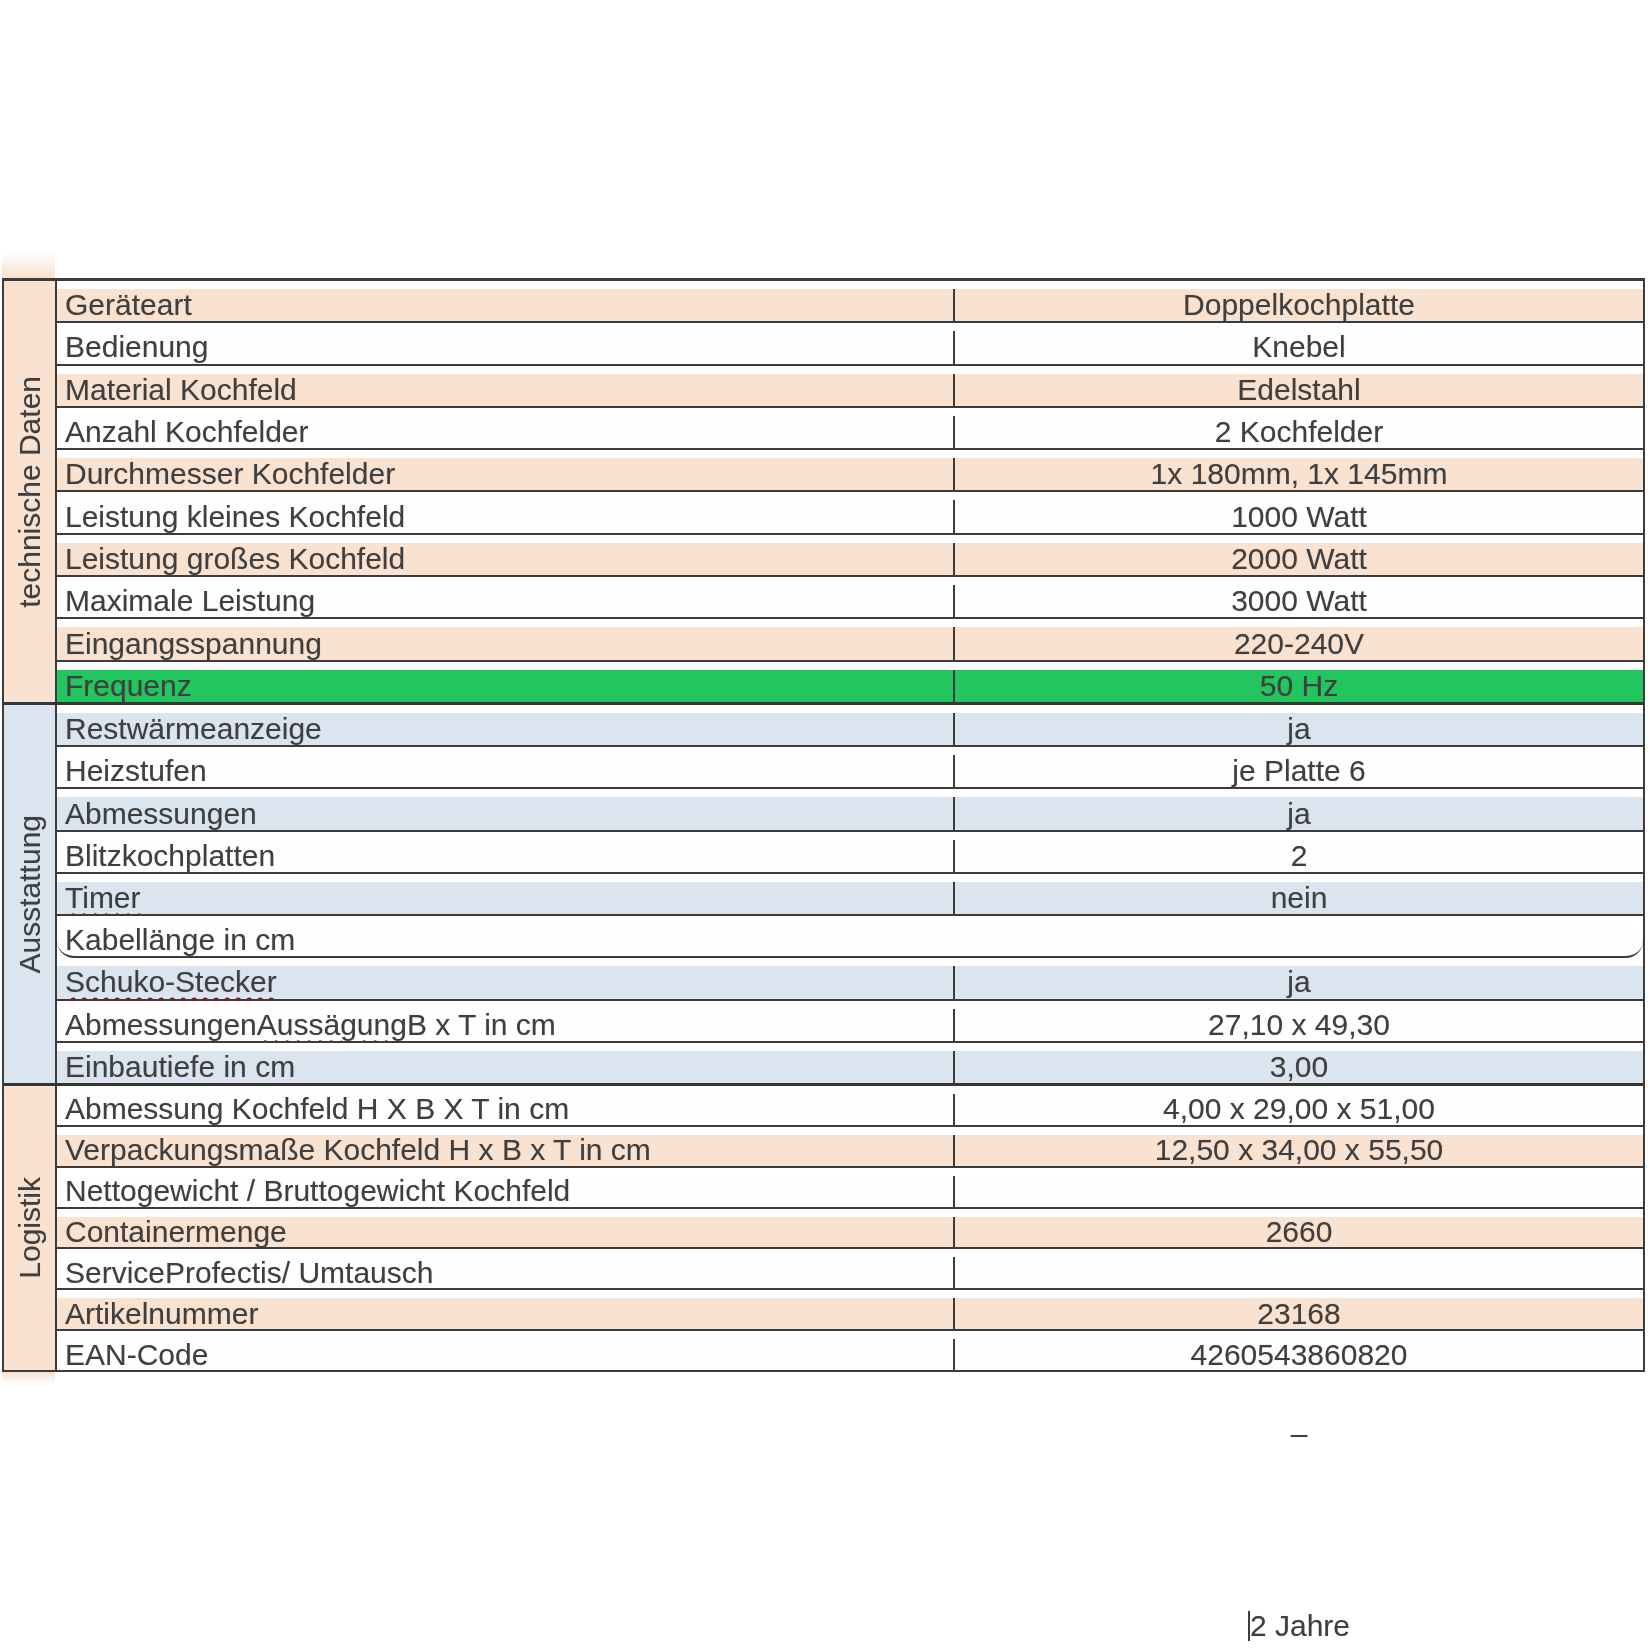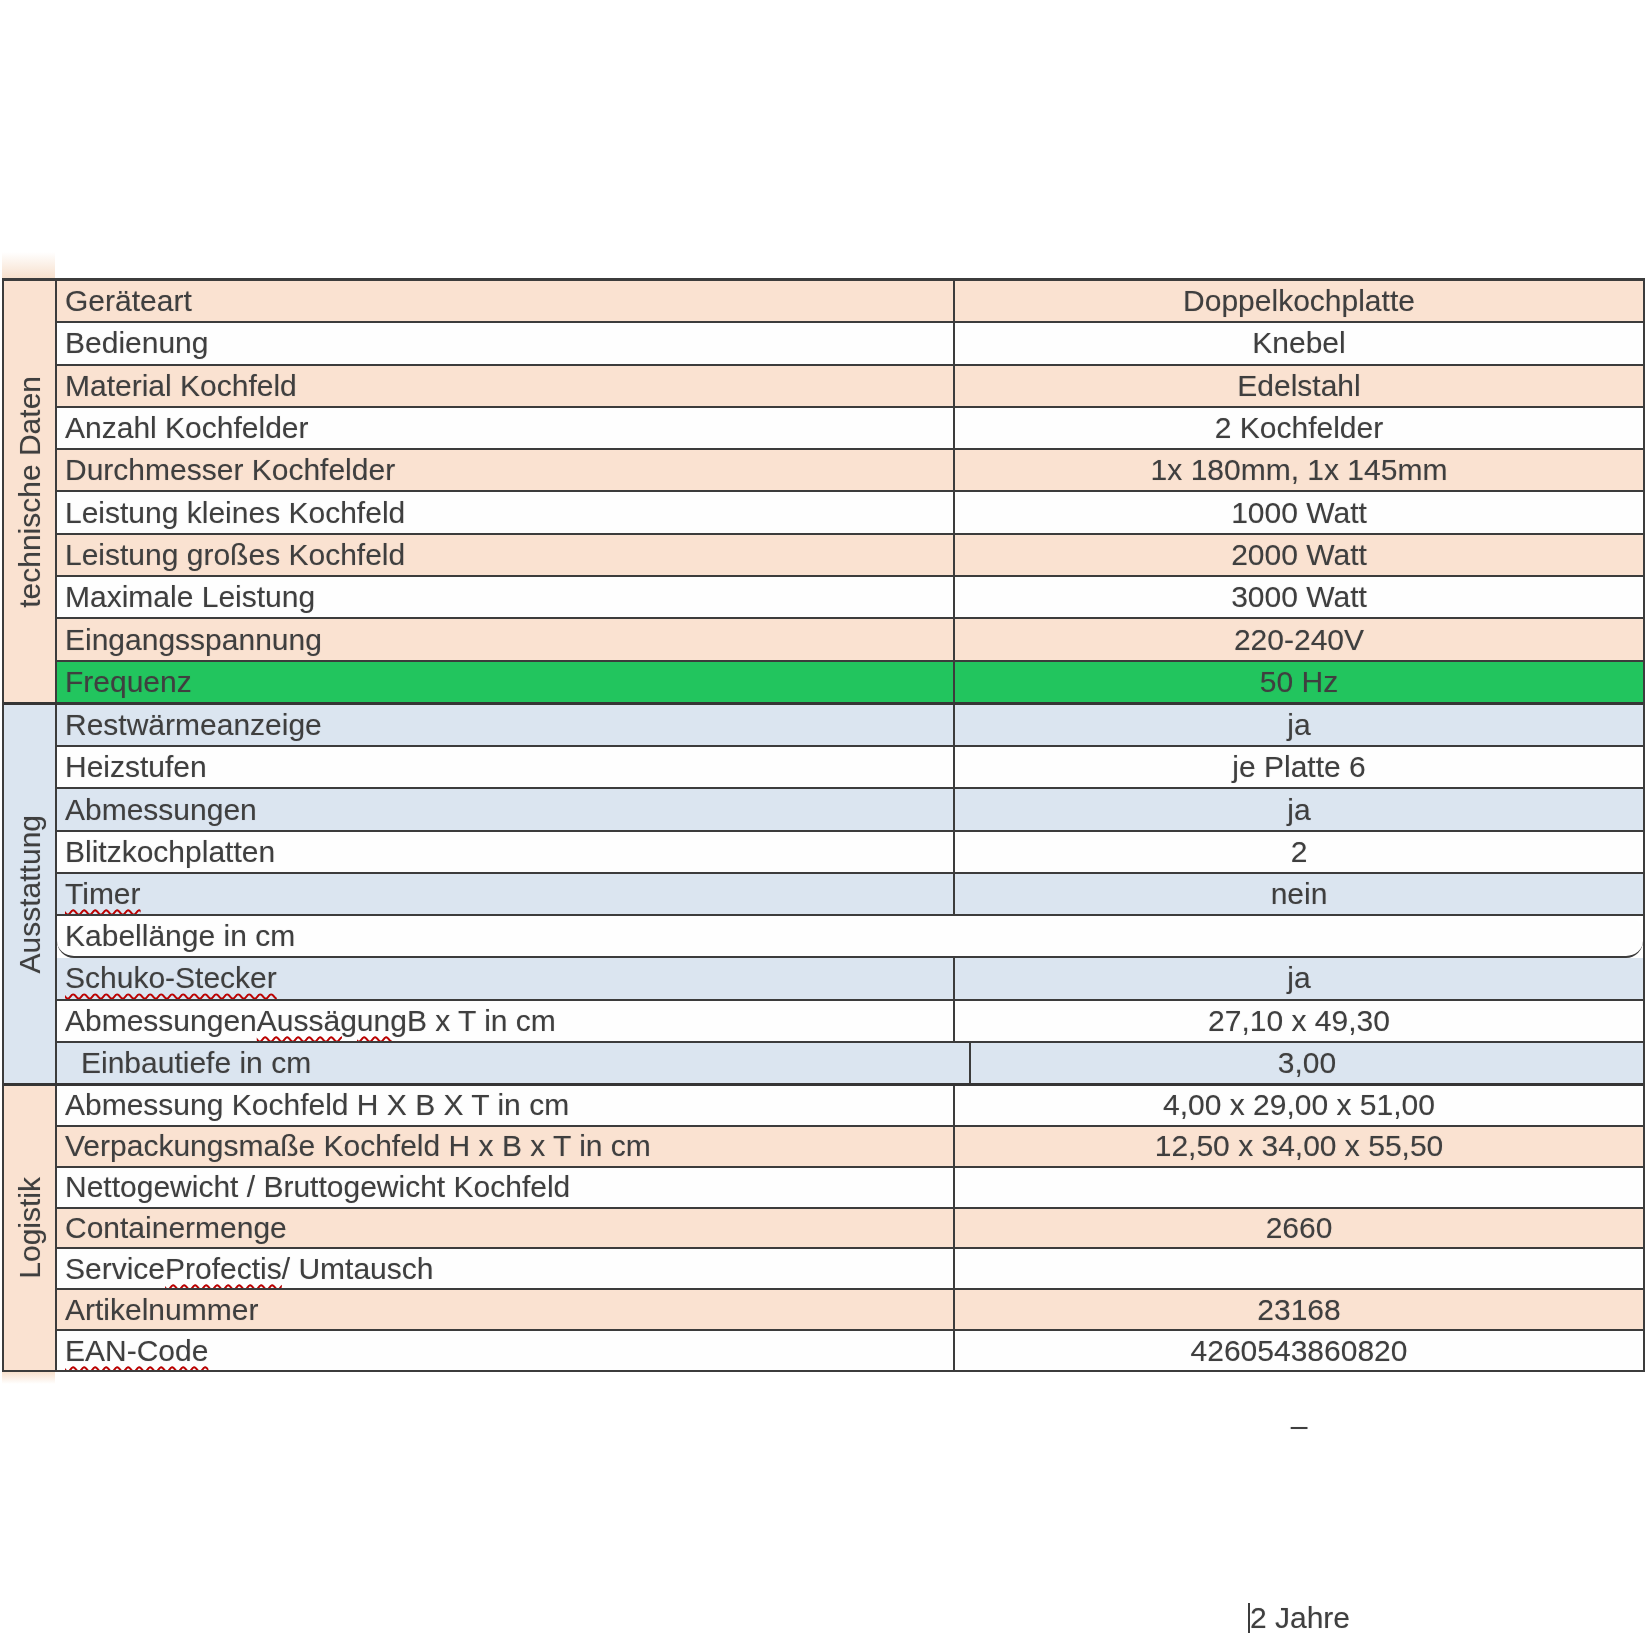--- a/index.html
+++ b/index.html
@@ -32,21 +32,21 @@
   }
   .sec-label{
     writing-mode:vertical-rl;
     transform:rotate(180deg);
     font-size:30px;
     white-space:nowrap;
     color:#3f3f3f;
     text-shadow:0 0 1px rgba(70,70,70,.35);
   }
   .sec-rows{flex:1;display:flex;flex-direction:column;min-width:0;}
-  .row{flex:1;display:flex;box-sizing:border-box;min-height:0;}
+  .row{flex:1;display:flex;box-sizing:border-box;min-height:0;margin-top:8px;}
   .row:not(:last-child){border-bottom:2px solid #3c3c3c;}
   .cell{display:flex;align-items:center;box-sizing:border-box;min-width:0;
         font-size:30px;line-height:1;text-shadow:0 0 1px rgba(70,70,70,.35);}
   .cell-label{flex:0 0 896px;padding-left:8px;justify-content:flex-start;
               white-space:nowrap;overflow:hidden;}
   .cell-value{flex:1;border-left:2px solid #3c3c3c;justify-content:center;text-align:center;}
   .cell-value.split{padding:0;justify-content:stretch;flex-direction:column;}
   .cell-value.split .half{display:flex;align-items:center;justify-content:center;height:100%;box-sizing:border-box;}
   .cell-value.split .half-l{flex:0 0 354px;}
   .cell-value.split .half-r{flex:1;border-left:2px solid #3c3c3c;}
@@ -152,21 +152,21 @@
             <div class="cell cell-value">ja</div>
           </div>
           <div class="row" style="background: rgb(254, 254, 254);">
             <div class="cell cell-label">
               <span>Abmessungen </span>
               <span class="squiggle" style="text-decoration-color: rgb(192, 0, 0);">Aussägung</span>
               <span> B x T in cm</span>
             </div>
             <div class="cell cell-value">27,10 x 49,30</div>
           </div>
-          <div class="row" style="background: rgb(219, 229, 240); padding-left: 16px;">
+          <div class="row" style="background: rgb(219, 229, 240);">
             <div class="cell cell-label">Einbautiefe in cm</div>
             <div class="cell cell-value">3,00</div>
           </div>
         </div>
       </div>
       <div class="sec sec2">
         <div class="sec-label-cell" style="background: rgb(250, 226, 209);">
           <span class="sec-label">Logistik</span>
         </div>
         <div class="sec-rows">

